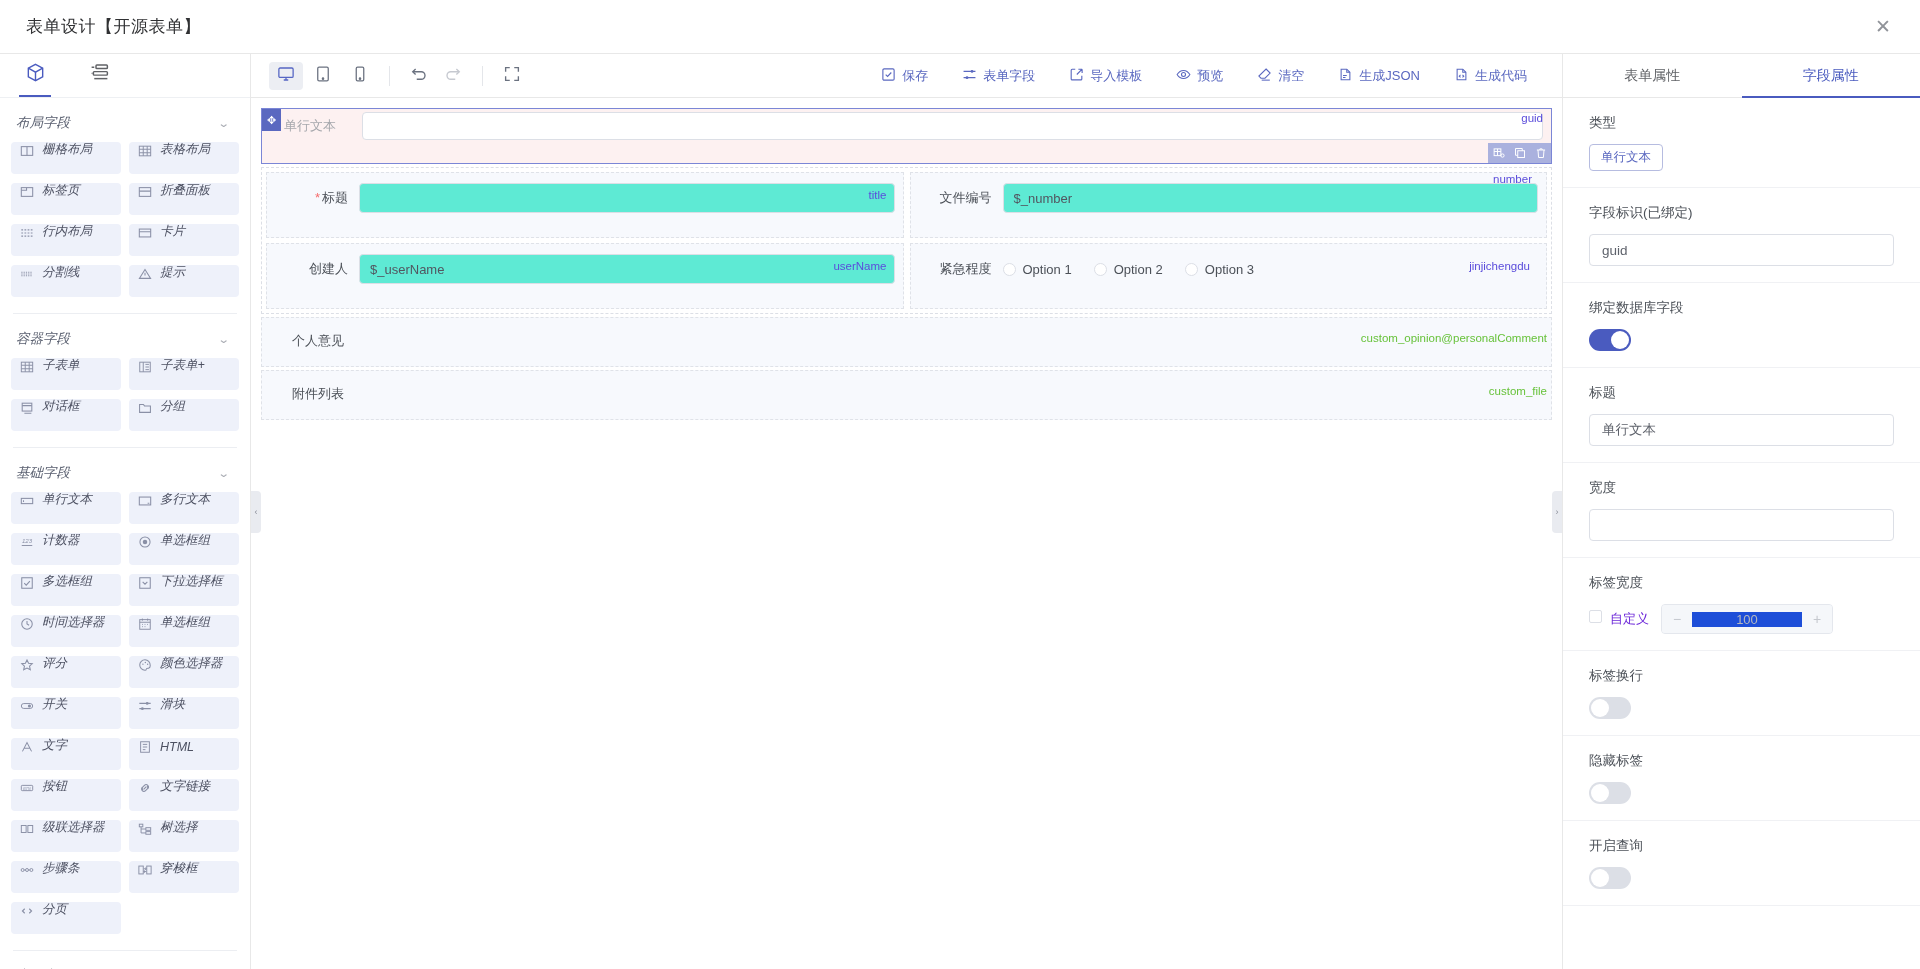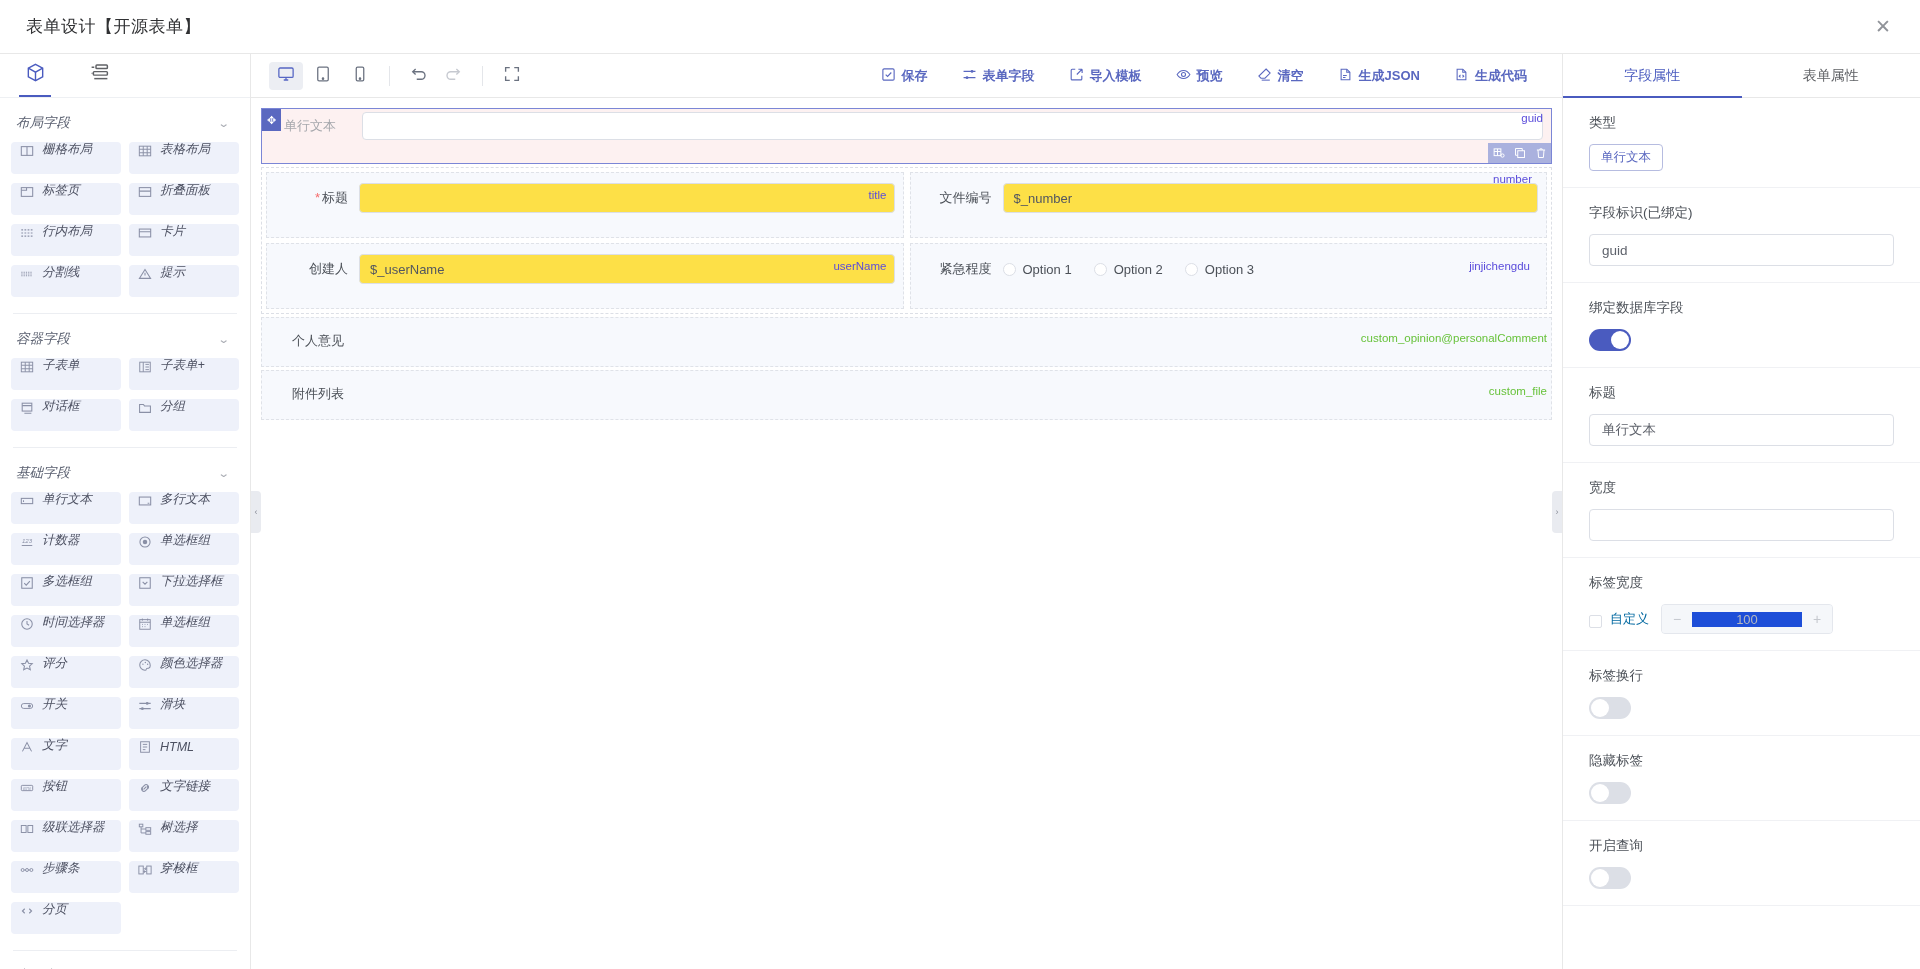--- a/index.html
+++ b/index.html
@@ -109,21 +109,21 @@
   .tb-icon-btn {
     width: 34px; height: 28px; border-radius: 4px;
     display: flex; align-items: center; justify-content: center;
     color: #6b7280; cursor: pointer;
   }
   .tb-icon-btn svg { width: 18px; height: 18px; }
   .tb-icon-btn.active { background: #eceef3; color: #5566c4; }
   .tb-sep { width: 1px; height: 20px; background: #e4e6ea; margin: 0 12px; }
   .tb-icon-btn.disabled { color: #c6c9d0; cursor: default; }
   .tb-spring { flex: 1; }
-  .tb-actions { display: flex; align-items: flex-start; gap: 0; font-weight: bold; }
+  .tb-actions { display: flex; align-items: flex-start; gap: 0; }
   .tb-action {
     display: flex; align-items: center; gap: 6px;
     padding: 5px 17px;
     font-size: 13px; color: #5a68c0;
     cursor: pointer; border-radius: 4px;
     white-space: nowrap;
   }
   .tb-action svg { width: 15px; height: 15px; flex: none; }
 
   .canvas-wrap { flex: 1; overflow: auto; background: #fff; position: relative; }
@@ -194,21 +194,21 @@
   .fld .label {
     width: 84px; min-width: 84px; text-align: right;
     font-size: 13px; color: #4c5158; padding-right: 11px;
     white-space: nowrap;
   }
   .fld .label .req { color: #f56c6c; margin-right: 2px; }
   .fld .ctrl { flex: 1; position: relative; min-width: 0; }
   .inp {
     height: 30px; width: 100%;
     border: 1px solid #dcdfe6; border-radius: 4px;
-    background: #fde047; padding: 0 10px;
+    background: #5eead4; padding: 0 10px;
     font-size: 13px; color: #525660;
     display: flex; align-items: center;
   }
   .bind-tag {
     position: absolute; right: 6px; top: -10px;
     font-size: 11.5px; color: #5b4ddb; pointer-events: none;
   }
   .bind-tag.onfield { top: 6px; right: 8px; background: transparent; }
   .radio-group { display: flex; align-items: center; gap: 22px; height: 30px; }
   .radio-item { display: flex; align-items: center; gap: 7px; font-size: 13px; color: #4c5158; cursor: pointer; }
@@ -290,21 +290,21 @@
     position: relative; cursor: pointer; background: #dcdfe6;
   }
   .switch.on { background: #4a5bbf; }
   .switch .knob {
     position: absolute; top: 2px; left: 2px;
     width: 18px; height: 18px; border-radius: 50%;
     background: #fff;
   }
   .switch.on .knob { left: 22px; }
   .lblwidth-row { display: flex; align-items: center; gap: 12px; }
-  .cbx { display: flex; align-items: flex-end; gap: 8px; font-size: 13px; color: #0369a1; cursor: pointer; }
+  .cbx { display: flex; align-items: flex-start; gap: 8px; font-size: 13px; color: #6d28d9; cursor: pointer; }
   .cbx .box {
     width: 13px; height: 13px; border: 1px solid #dcdfe6; border-radius: 2px; background: #fff;
   }
   .stepper {
     display: flex; align-items: center;
     border: 1px solid #e4e7ed; border-radius: 4px; overflow: hidden;
     background: #f5f7fa; width: 172px; height: 30px;
   }
   .stepper .sbtn {
     width: 30px; height: 100%; display: flex; align-items: center; justify-content: center;
@@ -907,22 +907,22 @@
 
         </div>
       </div>
     </div>
 
     <div class="collapse-handle collapse-left">‹</div>
     <div class="collapse-handle collapse-right">›</div>
 
     <div class="props">
       <div class="prop-tabs">
+        <div class="prop-tab">表单属性</div>
         <div class="prop-tab active">字段属性</div>
-        <div class="prop-tab">表单属性</div>
       </div>
       <div class="prop-body">
 
         <div class="prop-item">
           <div class="prop-label">类型</div>
           <span class="type-pill">单行文本</span>
         </div>
 
         <div class="prop-item">
           <div class="prop-label">字段标识(已绑定)</div>

